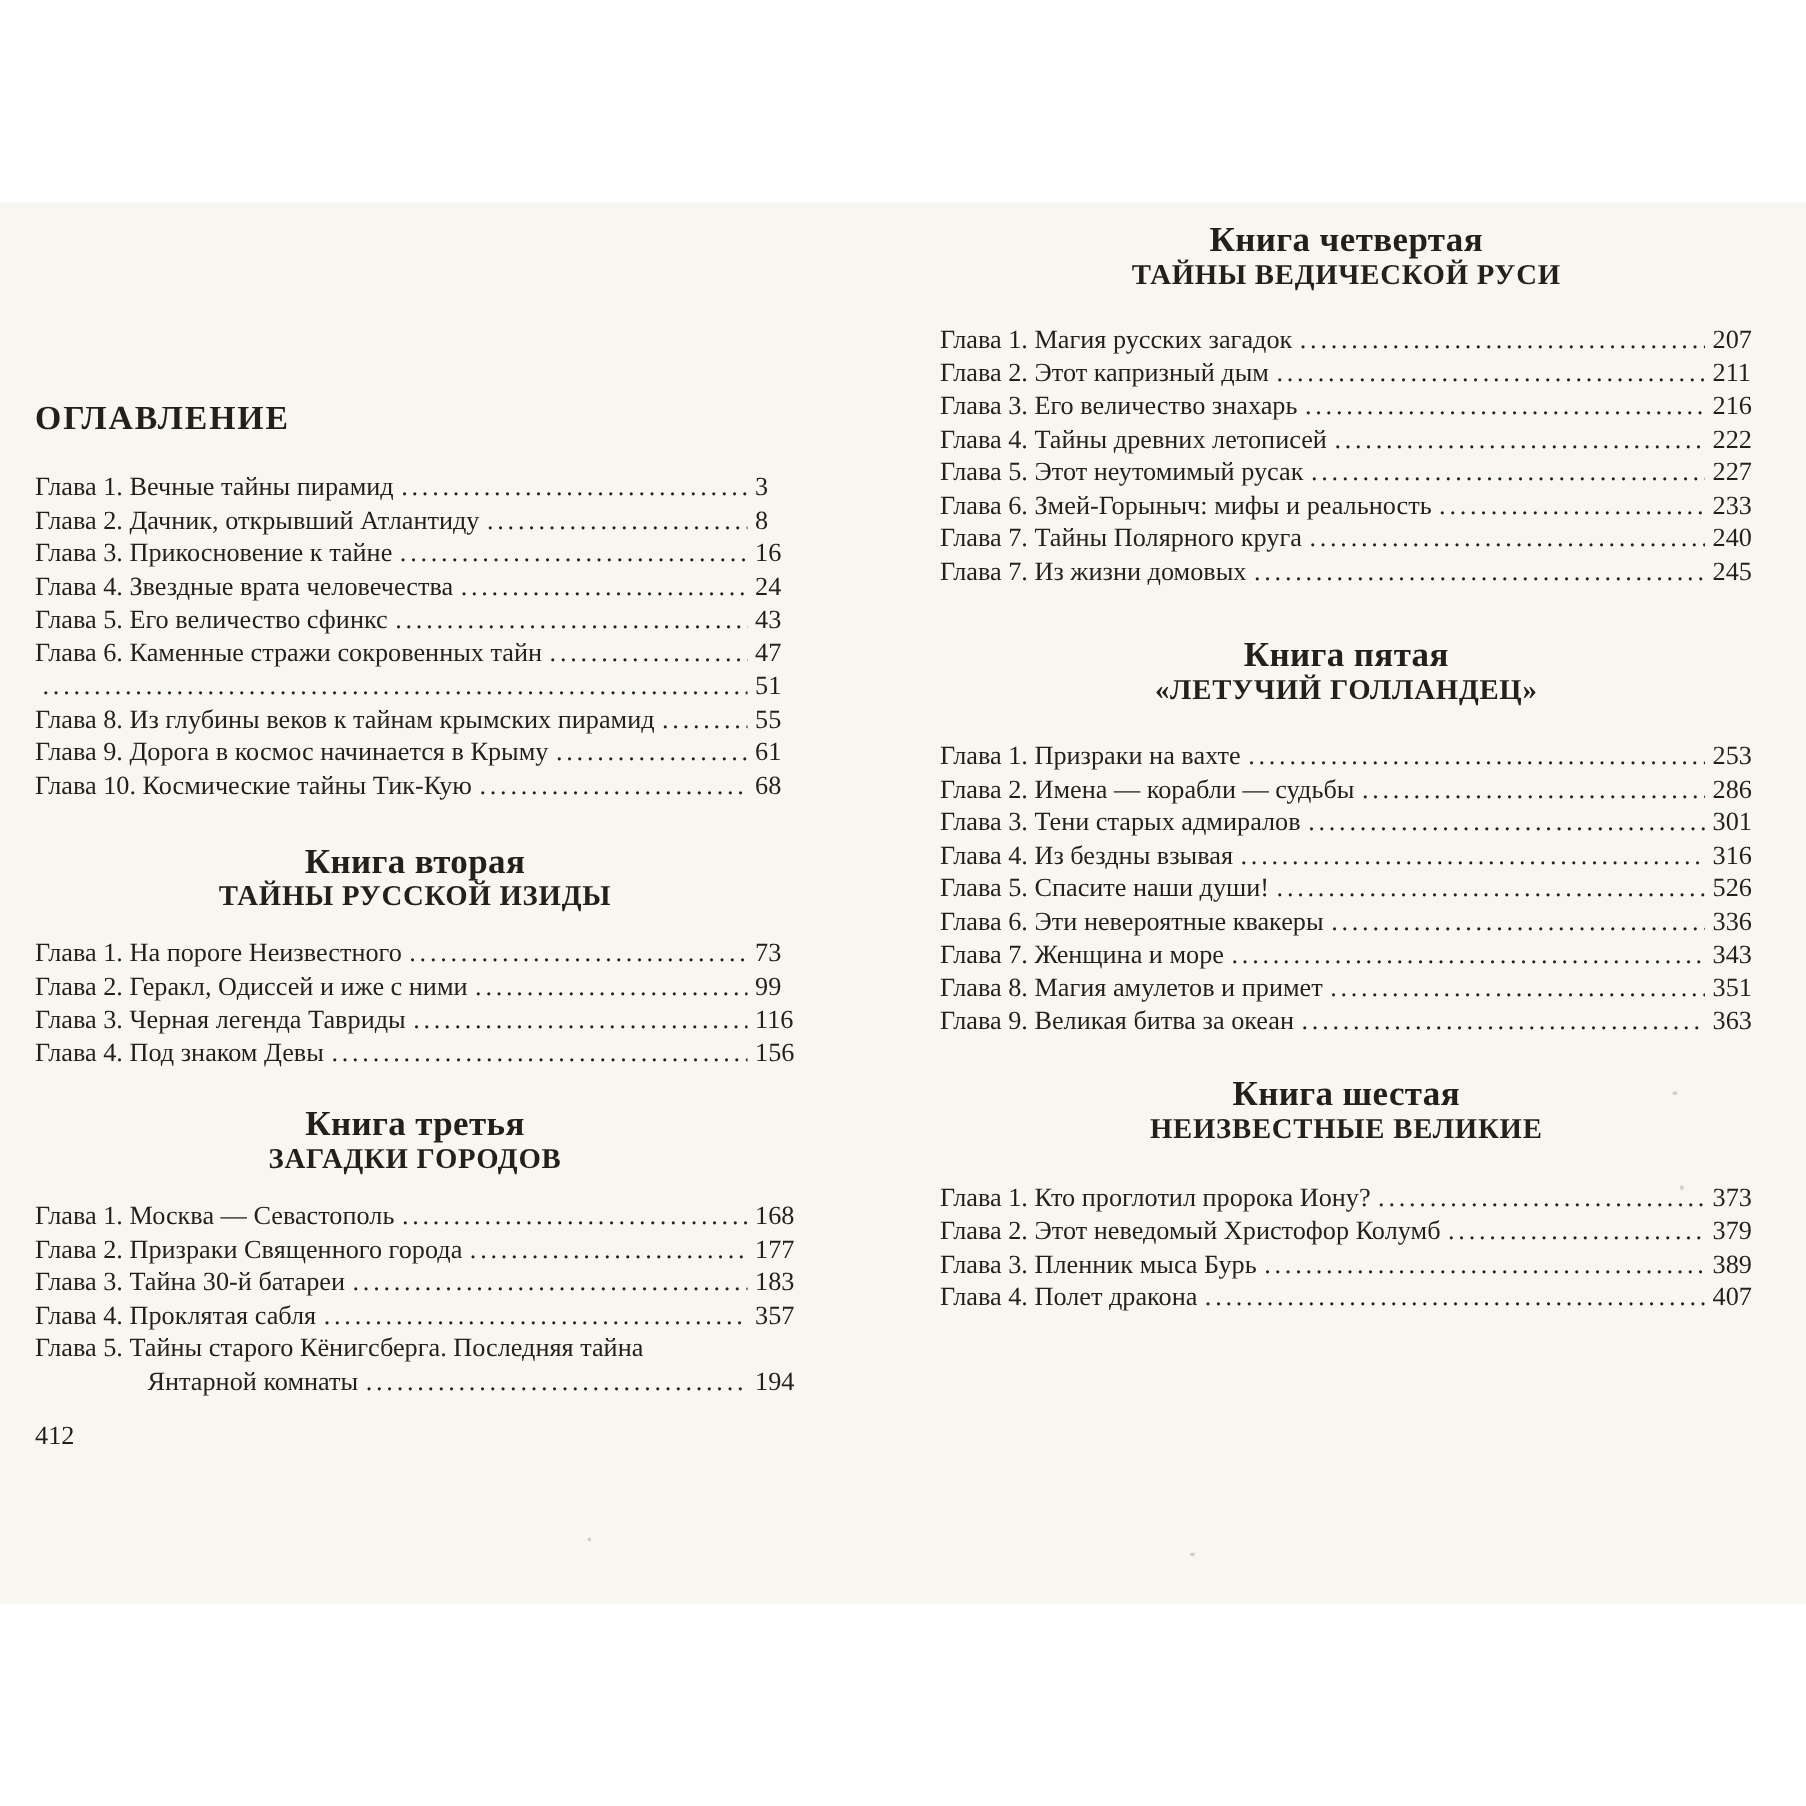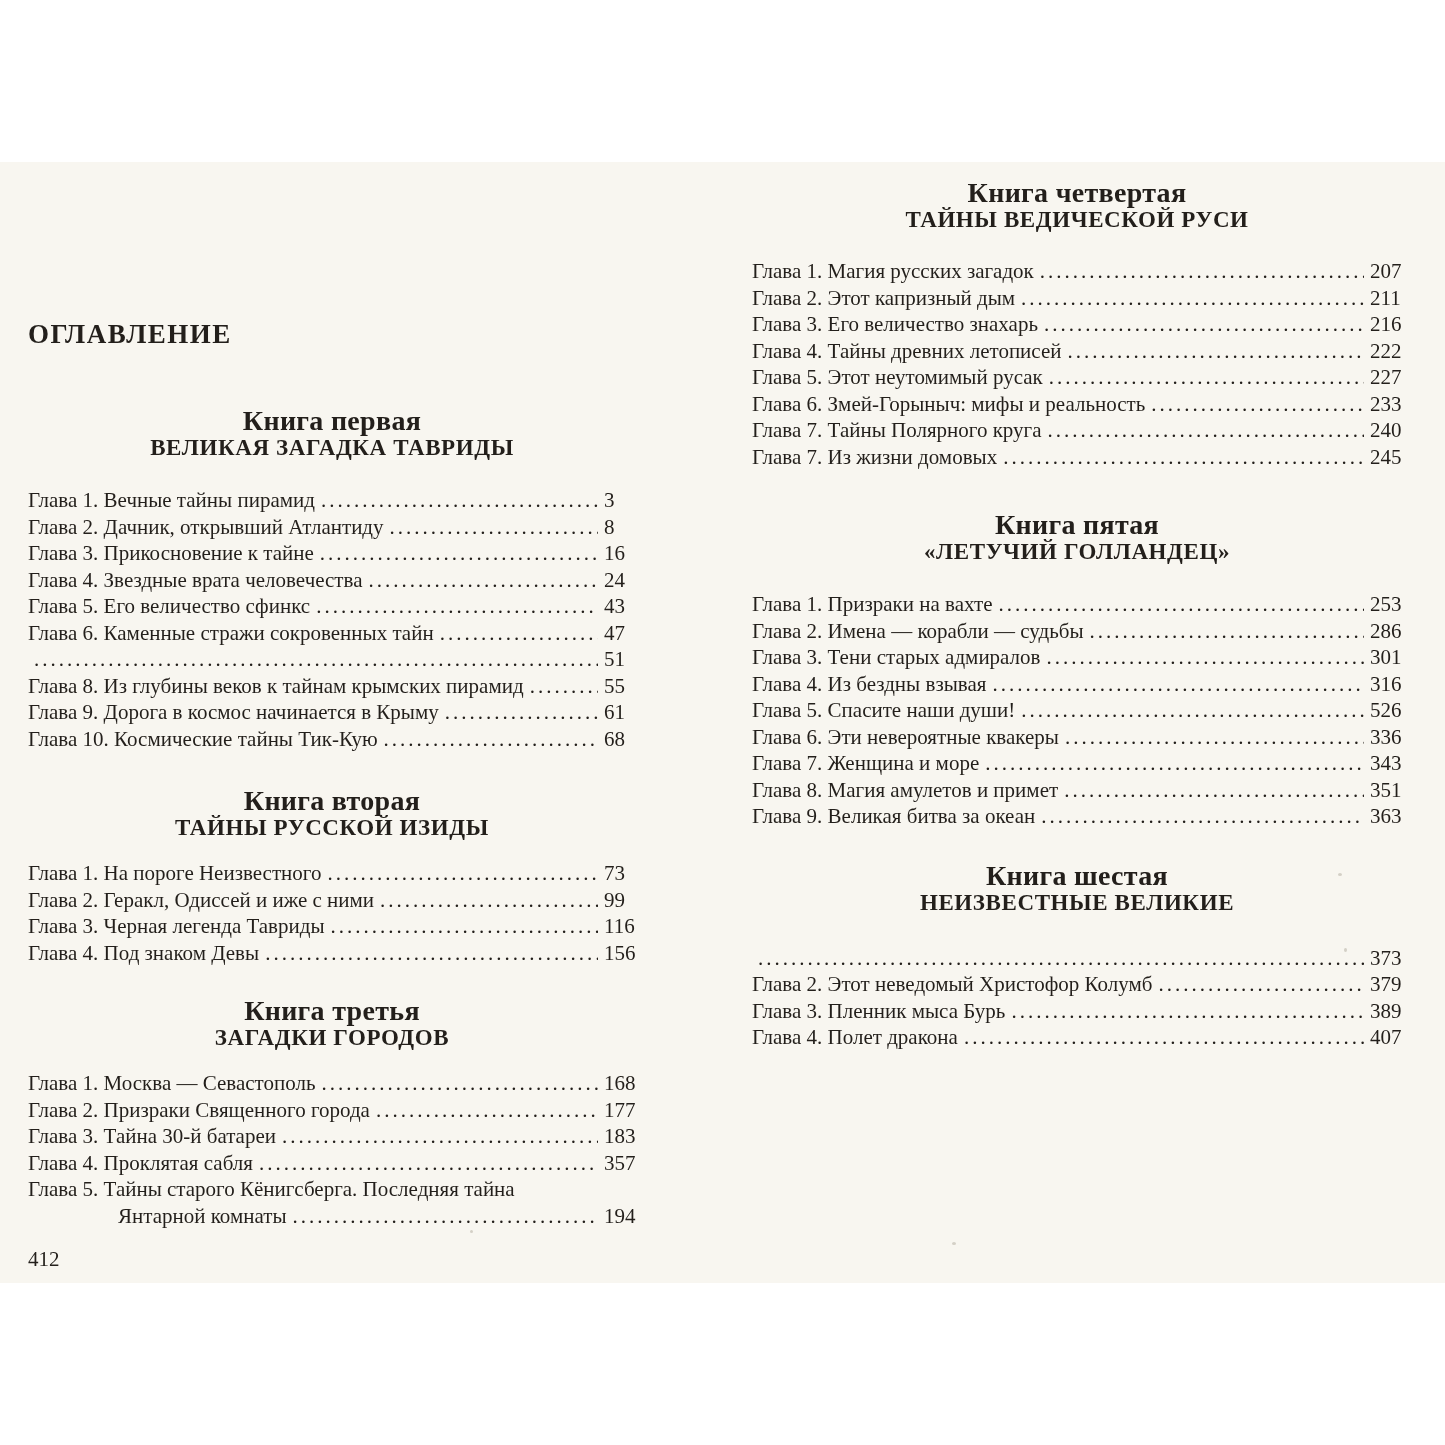--- a/index.html
+++ b/index.html
@@ -85,24 +85,20 @@
 </head>
 <body>
 
 <div class="paper">
 
   <div class="col col-left">
 
     <div class="toc-title">ОГЛАВЛЕНИЕ</div>
 
     <section>
-      <div class="book-head l-head1">
-        <div class="kicker">Книга первая</div>
-        <div class="btitle">ВЕЛИКАЯ ЗАГАДКА ТАВРИДЫ</div>
-      </div>
       <div class="rows l-rows1">
         <div class="row">
             <span class="t">Глава 1. Вечные тайны пирамид</span>
             <span class="dots"></span>
             <span class="pg">3</span>
           </div>
         <div class="row">
             <span class="t">Глава 2. Дачник, открывший Атлантиду</span>
             <span class="dots"></span>
             <span class="pg">8</span>
@@ -323,20 +319,21 @@
       </div>
     </section>
 
     <section>
       <div class="book-head r-head6">
         <div class="kicker">Книга шестая</div>
         <div class="btitle">НЕИЗВЕСТНЫЕ ВЕЛИКИЕ</div>
       </div>
       <div class="rows r-rows6">
         <div class="row">
+            <span class="t">Глава 1. Кто проглотил пророка Иону?</span>
             <span class="dots"></span>
             <span class="pg">373</span>
           </div>
         <div class="row">
             <span class="t">Глава 2. Этот неведомый Христофор Колумб</span>
             <span class="dots"></span>
             <span class="pg">379</span>
           </div>
         <div class="row">
             <span class="t">Глава 3. Пленник мыса Бурь</span>

